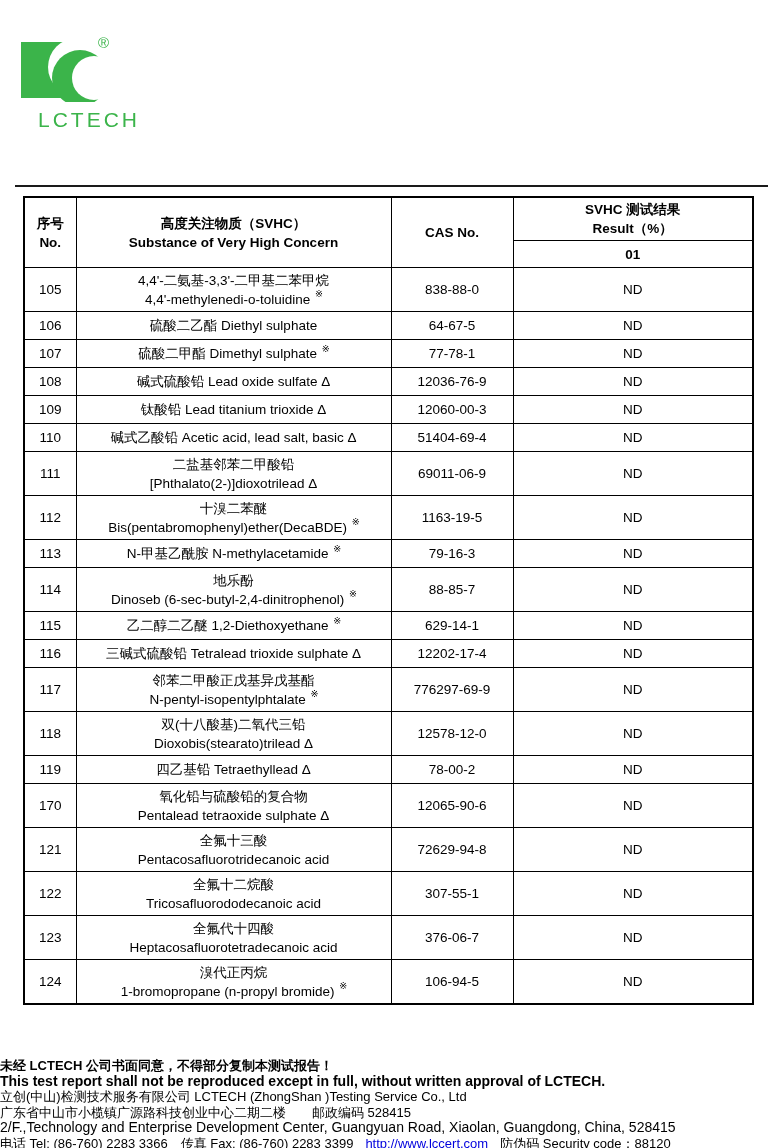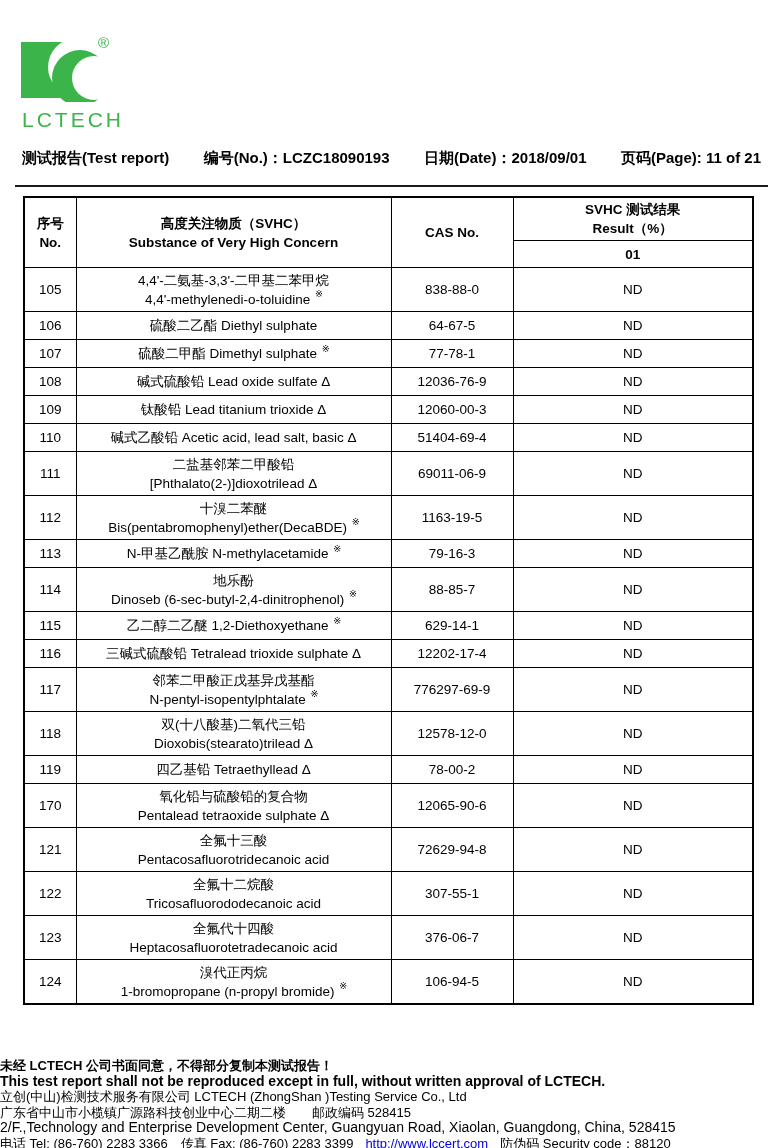--- a/index.html
+++ b/index.html
@@ -17,21 +17,21 @@
   }
 
   
   .logo-block { position: absolute; top: 36px; left: 20px; width: 120px; }
   .logo-art { position: relative; width: 104px; height: 66px; }
   .reg-mark {
     position: absolute; top: -2px; left: 78px;
     color: #3bb44a; font-size: 15px; font-weight: normal;
   }
   .wordmark {
-    margin-top: 6px; margin-left: 2px;
+    margin-top: 6px; margin-left: 18px;
     color: #3bb44a; font-size: 21px; letter-spacing: 3px;
     font-family: "Liberation Sans", "DejaVu Sans", sans-serif;
   }
 
   
   .doc-header {
     position: absolute; top: 149px; left: 22px; width: 739px;
     display: flex; justify-content: space-between; align-items: baseline;
     font-size: 15px; font-weight: bold; white-space: nowrap;
   }
@@ -93,26 +93,20 @@
         <rect x="1" y="6" width="51" height="56" fill="#3bb44a"></rect>
         <circle cx="57" cy="31" r="29" fill="#ffffff"></circle>
         <circle cx="60" cy="42" r="28" fill="#3bb44a"></circle>
         <circle cx="74" cy="42" r="22" fill="#ffffff"></circle>
       </svg>
       <span class="reg-mark">®</span>
     </div>
     <div class="wordmark">LCTECH</div>
   </div>
 
-  <div class="doc-header">
-    <span>测试报告(Test report)</span>
-    <span><span>编号(No.)：</span><span>LCZC18090193</span></span>
-    <span><span>日期(Date)：</span><span>2018/09/01</span></span>
-    <span><span>页码(Page): </span><span>11 of 21</span></span>
-  </div>
 
   <div class="divider"></div>
 
   <table class="svhc">
     <colgroup>
       <col class="c-no">
         <col class="c-sub">
         <col class="c-cas">
         <col class="c-res">
     </colgroup>

